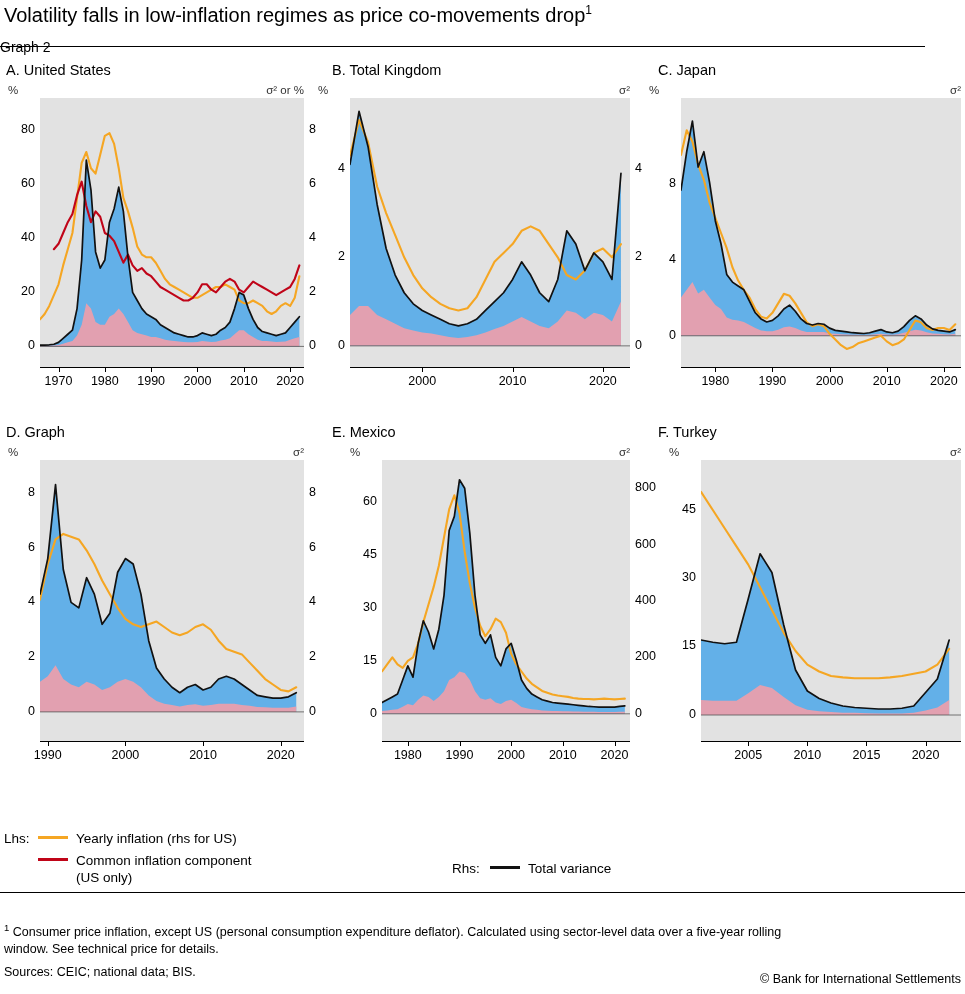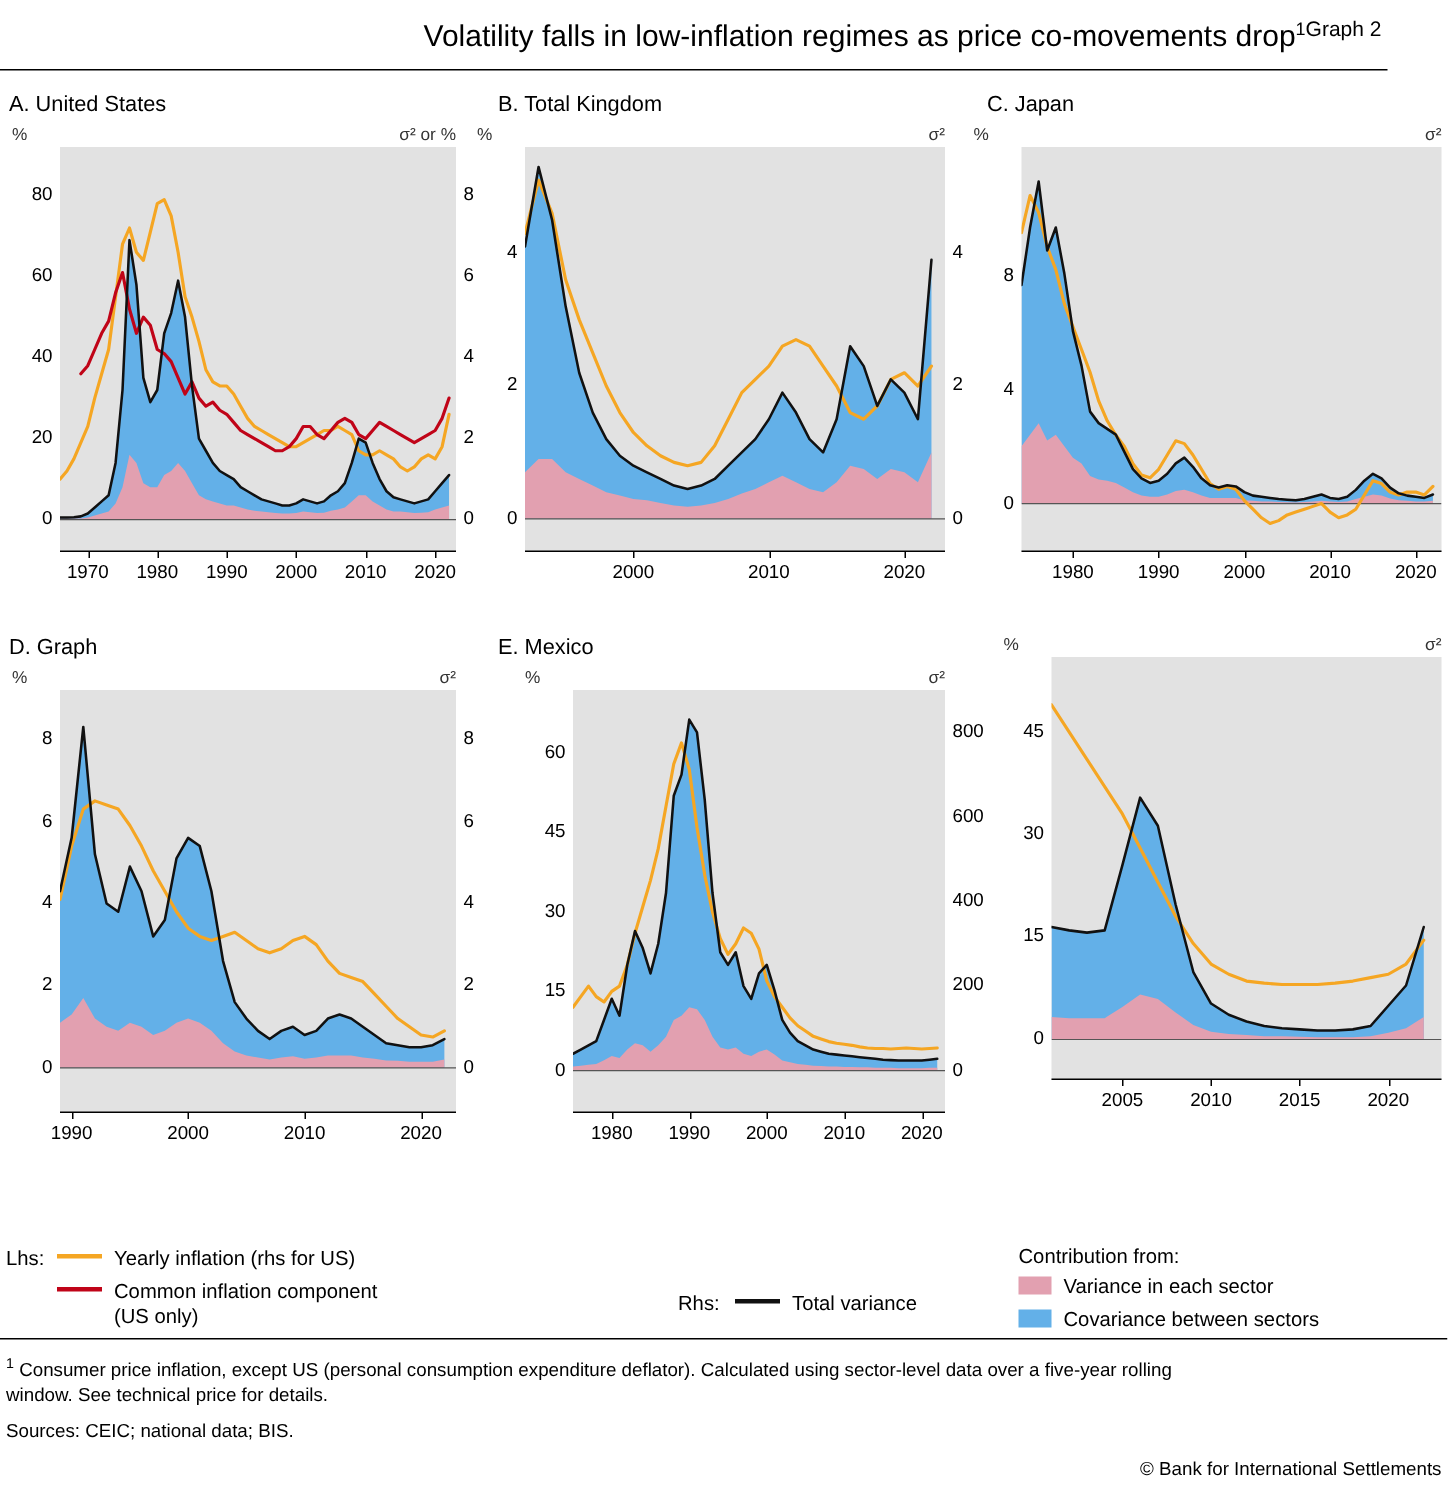--- a/index.html
+++ b/index.html
@@ -9,21 +9,21 @@
     color:#000;
     -webkit-font-smoothing:antialiased;
     overflow:hidden;
   }
   .page{position:relative;width:965px;height:994px;}
 
   
   .title-row{
     position:absolute;left:0;top:0;width:925px;height:46px;
     border-bottom:1px solid #000;
-    display:flex;align-items:flex-start;justify-content:flex-end;
+    display:flex;align-items:flex-start;justify-content:center;flex-direction:column;
   }
   .title{
     font-size:20px;line-height:26px;padding-left:4px;padding-top:6px;
     font-weight:400;
   }
   .title sup{font-size:12px;}
   .graph-no{font-size:14px;padding-right:4px;padding-top:11px;}
   .panel{position:relative;}
   .panel-title{font-size:14.5px;margin:0 0 4px 2px;height:18px;}
   .unit-row{position:relative;height:14px;font-size:11.5px;color:#333;}
@@ -50,21 +50,21 @@
   .legend{position:absolute;font-size:13.5px;}
   .lg-item{display:flex;align-items:flex-start;margin-bottom:5px;}
   .lg-line{width:30px;height:14px;position:relative;flex:0 0 30px;margin-right:8px;}
   .lg-line i{position:absolute;left:0;top:6px;width:30px;height:2.6px;display:block;}
   .lg-sw{width:22px;height:12px;flex:0 0 22px;margin-right:8px;margin-top:2px;}
   .lg-label{line-height:17px;}
   .lg-head{font-size:13.5px;margin-bottom:4px;}
 
   
   .foot{
-    position:absolute;font-size:12.5px;line-height:17px;
+    position:absolute;font-size:12.5px;line-height:17px;margin-top:18px;
   }
   .foot sup{font-size:9.5px;}
   .copy{position:absolute;right:4px;font-size:12.5px;}
   .rule{position:absolute;left:0;width:965px;height:1px;background:#000;}
 </style>
 </head>
 <body>
 
 <div class="page">
 
@@ -246,20 +246,21 @@
           <div style="position: absolute; left: 129.5px; top: 282px; width: 1px; height: 4px; background: rgb(0, 0, 0);"></div>
           <div class="xlab" style="left: 155.167px; width: 52px; top: 288px;">2000</div>
           <div style="position: absolute; left: 181.167px; top: 282px; width: 1px; height: 4px; background: rgb(0, 0, 0);"></div>
           <div class="xlab" style="left: 206.833px; width: 52px; top: 288px;">2010</div>
           <div style="position: absolute; left: 232.833px; top: 282px; width: 1px; height: 4px; background: rgb(0, 0, 0);"></div>
           <div class="xlab" style="left: 258.5px; width: 52px; top: 288px;">2020</div>
           <div style="position: absolute; left: 284.5px; top: 282px; width: 1px; height: 4px; background: rgb(0, 0, 0);"></div>
         </div>
       </div>
       <div class="panel" style="position: absolute; left: 656px; top: 424px; width: 305px;">
+        <div class="panel-title">F. Turkey</div>
         <div class="unit-row" style="width: 305px;">
           <span class="unit-l" style="left: 13px;">%</span>
           <span class="unit-r" style="right: 0px;">σ²</span>
         </div>
         <div style="position: relative; height: 310px;">
           <div class="plot" style="position: absolute; left: 45px; top: 0px; width: 260px; height: 282px;">
             <svg width="260" height="282" viewBox="0 0 260 282">
               <path d="M0.00 180.00 L11.82 182.25 L23.64 183.75 L35.45 182.25 L47.27 138.75 L59.09 93.75 L70.91 112.50 L82.73 165.00 L94.55 210.00 L106.36 231.00 L118.18 238.50 L130.00 243.00 L141.82 246.00 L153.64 247.50 L165.45 248.25 L177.27 249.00 L189.09 249.00 L200.91 248.25 L212.73 246.00 L224.55 232.50 L236.36 219.00 L248.18 180.00 L248.18 255.00 L0.00 255.00 Z" fill="#63b0e8"></path>
               <path d="M0.00 240.00 L11.82 240.75 L23.64 240.75 L35.45 240.75 L47.27 233.25 L59.09 225.00 L70.91 228.00 L82.73 237.00 L94.55 245.25 L106.36 249.75 L118.18 251.25 L130.00 252.00 L141.82 252.75 L153.64 252.75 L165.45 253.13 L177.27 253.50 L189.09 253.50 L200.91 253.50 L212.73 252.75 L224.55 250.50 L236.36 247.50 L248.18 240.00 L248.18 255.00 L0.00 255.00 Z" fill="#e2a0b0"></path>
               <line x1="0" x2="260" y1="255" y2="255" stroke="#555" stroke-width="0.8"></line>
@@ -307,31 +308,20 @@
   <div class="legend" style="left:452px;top:860px;width:220px;">
     <div class="lg-item">
       <span style="width:38px;flex:0 0 38px;font-size:13.5px;line-height:17px;">Rhs:</span>
       <span class="lg-line">
           <i style="background:#111111"></i>
         </span>
       <span class="lg-label">Total variance</span>
     </div>
   </div>
 
-  <div class="legend" style="left:679px;top:830px;width:286px;">
-    <div class="lg-head">Contribution from:</div>
-    <div class="lg-item">
-      <span class="lg-sw" style="background:#e2a0b0"></span>
-      <span class="lg-label">Variance in each sector</span>
-    </div>
-    <div class="lg-item">
-      <span class="lg-sw" style="background:#63b0e8"></span>
-      <span class="lg-label">Covariance between sectors</span>
-    </div>
-  </div>
 
   <div class="rule" style="top:892px;"></div>
 
   <div class="foot" style="left:4px;top:901px;width:956px;">
     <sup>1</sup>
     <span>Consumer price inflation, except US (personal consumption expenditure deflator). Calculated using sector-level data over a five-year rolling</span><br>
     <span>window. See technical price for details.</span>
   </div>
 
   <div class="foot" style="left:4px;top:946px;">Sources: CEIC; national data; BIS.</div>

